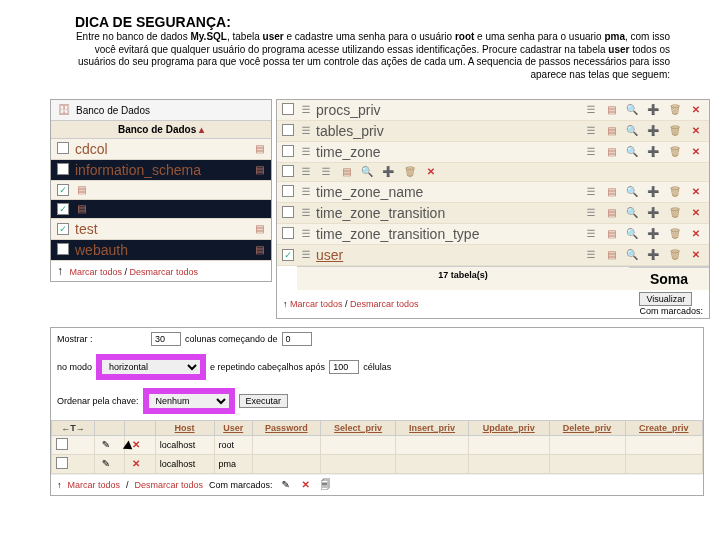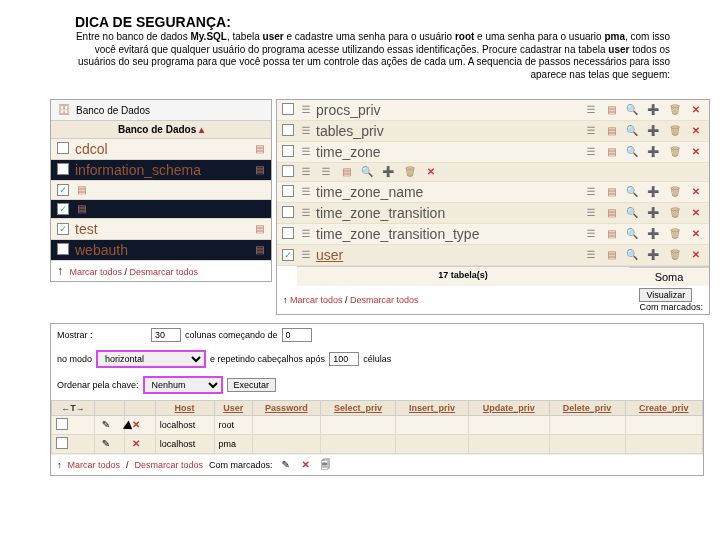--- a/index.html
+++ b/index.html
@@ -32,28 +32,28 @@
   .ico-empty { color: #a85; }
   .actions { display: flex; gap: 1px; }
   .actions .ico { width: 20px; border: none; }
   .footer-links { background: #fff; padding: 3px 6px; font-size: 9px; }
   .footer-links .arrow { font-size: 12px; margin-right: 4px; }
   .link-red { color: #b33; }
   .p2row { display: flex; align-items: center; border-bottom: 1px solid #e8e0cc; padding: 2px 3px; gap: 3px; min-height: 18px; background: #f7f3e8; }
   .p2row.alt { background: #f2ecdc; }
   .p2name { flex: 1; font-size: 14px; color: #555; }
   .p2name.u { color: #953; text-decoration: underline; }
-  .sumcell { width: 80px; text-align: center; font-size: 11px; background: #f7f3e8; border-top: 1px solid #ccc; padding: 3px; }
+  .sumcell { width: 80px; text-align: center; font-size: 14px; background: #f7f3e8; border-top: 1px solid #ccc; padding: 3px; font-weight: bold; }
   .sumrow { display: flex; justify-content: space-between; align-items: flex-start; background: #f7f3e8; border-top: 1px solid #ccc; margin-left: 20px; }
   .sumleft { flex: 1; text-align: center; font-size: 9px; font-weight: bold; padding: 3px; }
   .p2bottom { display: flex; justify-content: space-between; align-items: center; padding: 2px 6px; font-size: 9px; background: #fff; }
   .btn { border: 1px solid #888; background: #eee; padding: 1px 6px; font-size: 9px; }
   .p3top { padding: 4px 6px; font-size: 9px; display: flex; align-items: center; gap: 4px; flex-wrap: wrap; }
   .inp { border: 1px solid #888; padding: 1px 3px; font-size: 9px; width: 30px; }
-  .sel { border: 2px solid #d946ef; padding: 1px 3px; font-size: 9px; }
+  .sel { border: 6px solid #d946ef; padding: 1px 3px; font-size: 9px; }
   .tbl { width: 100%; border-collapse: collapse; font-size: 9px; margin-top: 2px; }
   .tbl th { background: #eee6d4; border: 1px solid #ccc; padding: 2px 4px; font-weight: bold; text-decoration: underline; color: #953; }
   .tbl th.plain { text-decoration: none; color: #333; }
   .tbl td { border: 1px solid #e0d8c8; padding: 2px 4px; background: #f7f3e8; }
   .tbl tr.alt td { background: #f2ecdc; }
   .cursor { position: relative; }
   .cursor::after { content: ""; position: absolute; left: 30px; top: 6px; width: 0; height: 0; border-left: 8px solid #000; border-top: 5px solid transparent; border-bottom: 5px solid transparent; transform: rotate(35deg); }
   .p3footer { padding: 3px 6px; font-size: 9px; display: flex; align-items: center; gap: 6px; background: #fff; border-top: 1px solid #eee; }
 </style>
 </head>
@@ -242,21 +242,21 @@
   </div>
   <div class="p3top">
     <span>no modo</span>
     <select class="sel" style="width:110px"><option>horizontal</option></select>
     <span>e repetindo cabeçalhos após</span>
     <input class="inp" value="100" style="">
     <span>células</span>
   </div>
   <div class="p3top">
     <span>Ordenar pela chave:</span>
-    <select class="sel" style="width:80px"><option>Nenhum</option></select>
+    <select class="sel" style="width:92px"><option>Nenhum</option></select>
     <button class="btn">Executar</button>
   </div>
   <table class="tbl">
     <thead>
         <tr id="p3head">
           <th class="plain">←T→</th>
   <th class="plain"></th>
   <th class="plain"></th>
           <th>Host</th>
           <th>User</th>

